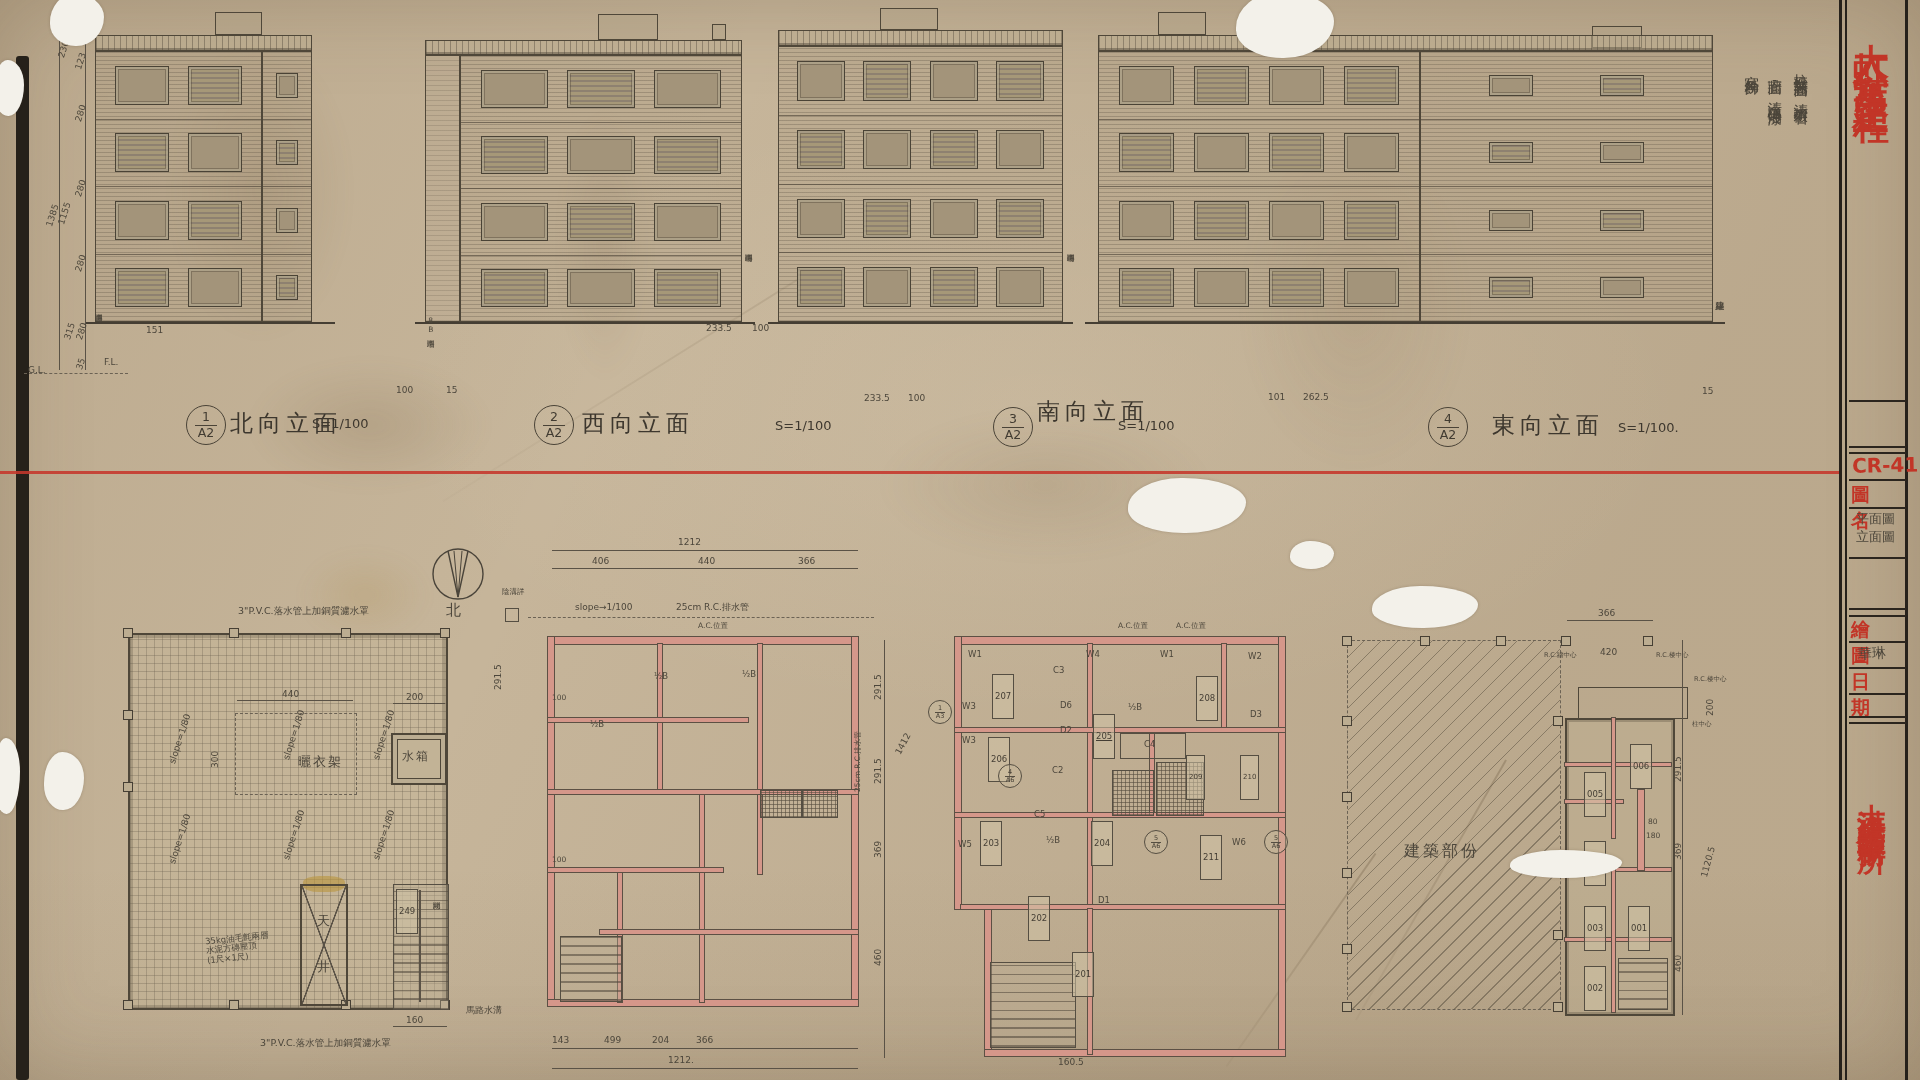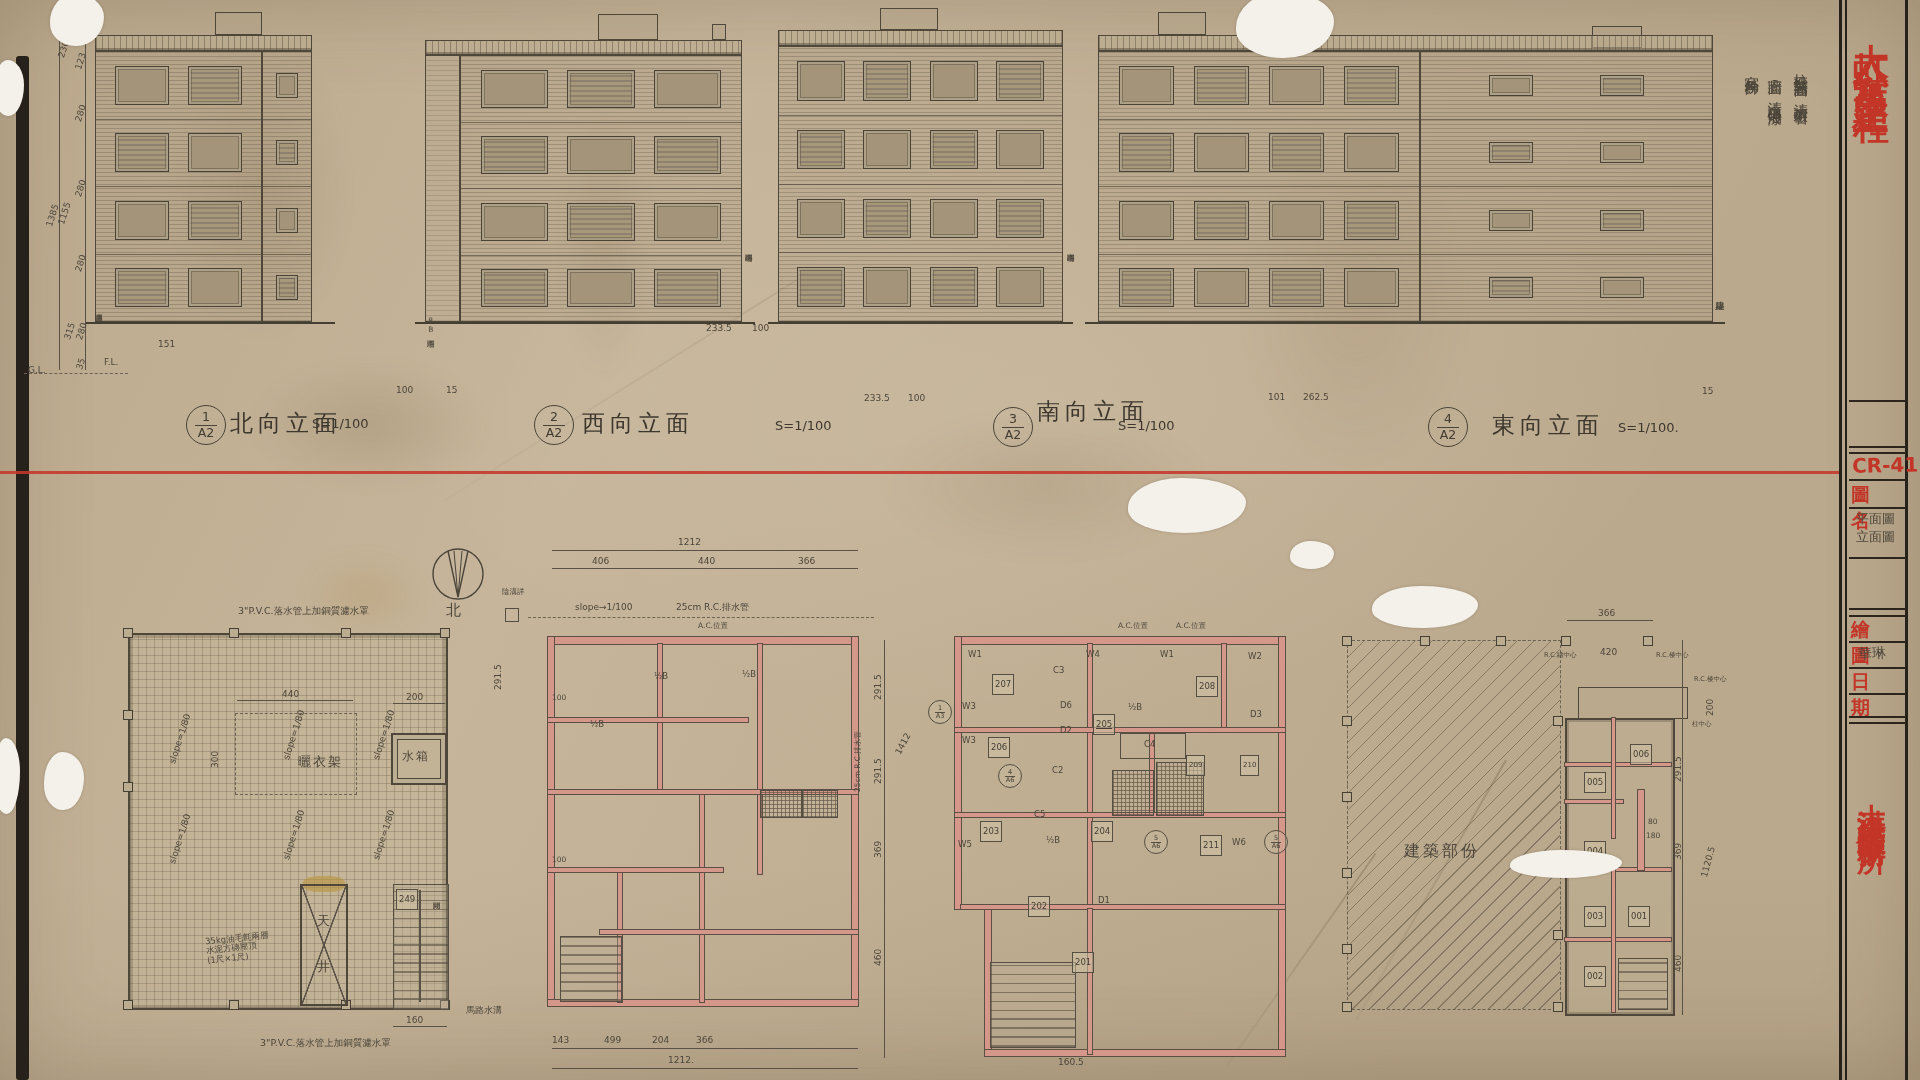--- a/index.html
+++ b/index.html
@@ -20,21 +20,21 @@
   .vtext{writing-mode:vertical-rl;text-orientation:upright;}
   .redink{color:#c23527;}
   .tear{position:absolute;background:#f3f1ea;border-radius:46% 54% 52% 48%/55% 45% 57% 43%;box-shadow:0 0 3px rgba(70,55,35,.25);}
   .stain{position:absolute;pointer-events:none;filter:blur(7px);}
   .crease{position:absolute;background:linear-gradient(rgba(92,74,50,.28),rgba(92,74,50,.05));width:2px;pointer-events:none;}
   
   .wall{position:absolute;background:#d5978a;box-shadow:0 0 0 1px #5c5044;}
   .wline{position:absolute;background:#5a5246;}
   .dashline{position:absolute;border-top:1px dashed #6b6254;}
   .dashrect{position:absolute;border:1.5px dashed #6b6254;}
-  .chip{position:absolute;font-size:8.5px;padding:4px 2px;border:1px solid #554e42;color:#443e34;background:rgba(208,194,166,.55);line-height:11px;white-space:nowrap;}
+  .chip{position:absolute;font-size:8.5px;padding:16px 2px;border:1px solid #554e42;color:#443e34;background:rgba(208,194,166,.55);line-height:11px;white-space:nowrap;}
   .lbl{position:absolute;font-size:8.5px;color:#4c463b;white-space:nowrap;line-height:1.1;}
   .colsq{position:absolute;width:10px;height:10px;background:#bcad91;border:1.5px solid #463f34;box-sizing:border-box;}
   .hatchgrid{position:absolute;background:
       repeating-linear-gradient(0deg,rgba(85,76,62,.6) 0 1px,transparent 1px 4px),
       repeating-linear-gradient(90deg,rgba(85,76,62,.6) 0 1px,transparent 1px 4px);
       border:1px solid #554e42;}
   .diag{position:absolute;background:repeating-linear-gradient(135deg, transparent 0 11px, rgba(95,85,68,.55) 11px 12px);border:1.5px dashed #6b6254;}
   .stair{position:absolute;background:repeating-linear-gradient(0deg, rgba(78,69,57,.55) 0 1.5px, transparent 1.5px 9px),rgba(190,176,150,.35);border:1.5px solid #554e42;}
   .smark{position:absolute;width:22px;height:22px;border:1px solid #554e42;border-radius:50%;display:flex;flex-direction:column;align-items:center;justify-content:center;font-size:6.5px;color:#443e34;line-height:1;background:rgba(205,191,163,.3);}
   .smark b{font-weight:normal;border-bottom:1px solid #554e42;padding:0 3px;}
@@ -259,21 +259,21 @@
   <div class="t dim rot" style="left:45px;top:225px;">1385</div>
   <div class="t dim rot" style="left:57px;top:223px;">1155</div>
   <div class="t dim rot" style="left:63px;top:338px;">315</div>
   <div class="t dim rot" style="left:75px;top:338px;">280</div>
   <div class="t dim rot" style="left:75px;top:368px;">35</div>
   <div class="t dim" style="left:28px;top:366px;">G.L.</div>
   <div class="t dim" style="left:104px;top:358px;">F.L.</div>
   <div class="dashline" style="left:24px;top:373px;width:104px;"></div>
   <div class="t tiny vtext" style="left:94px;top:308px;">磚圍牆</div>
 
-  <div class="t dim" style="left:146px;top:340px;margin-left:12px;">151</div>
+  <div class="t dim" style="left:146px;top:326px;">151</div>
   <div class="t dim" style="left:396px;top:386px;">100</div>
   <div class="t dim" style="left:446px;top:386px;">15</div>
   <div class="t dim" style="left:706px;top:324px;">233.5</div>
   <div class="t dim" style="left:752px;top:324px;">100</div>
   <div class="t dim" style="left:864px;top:394px;">233.5</div>
   <div class="t dim" style="left:908px;top:394px;">100</div>
   <div class="t dim" style="left:1268px;top:393px;">101</div>
   <div class="t dim" style="left:1303px;top:393px;">262.5</div>
   <div class="t dim" style="left:1702px;top:387px;">15</div>
 

